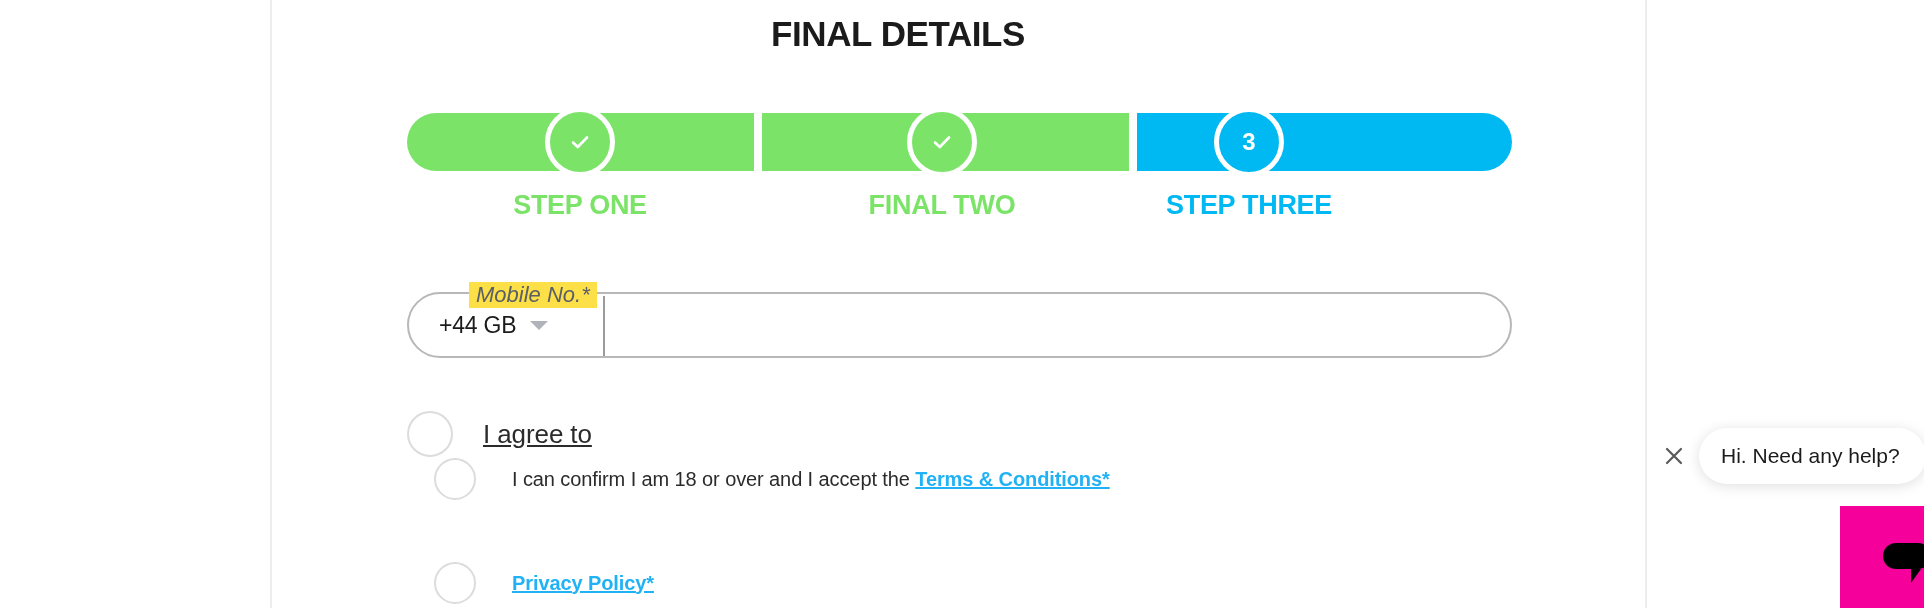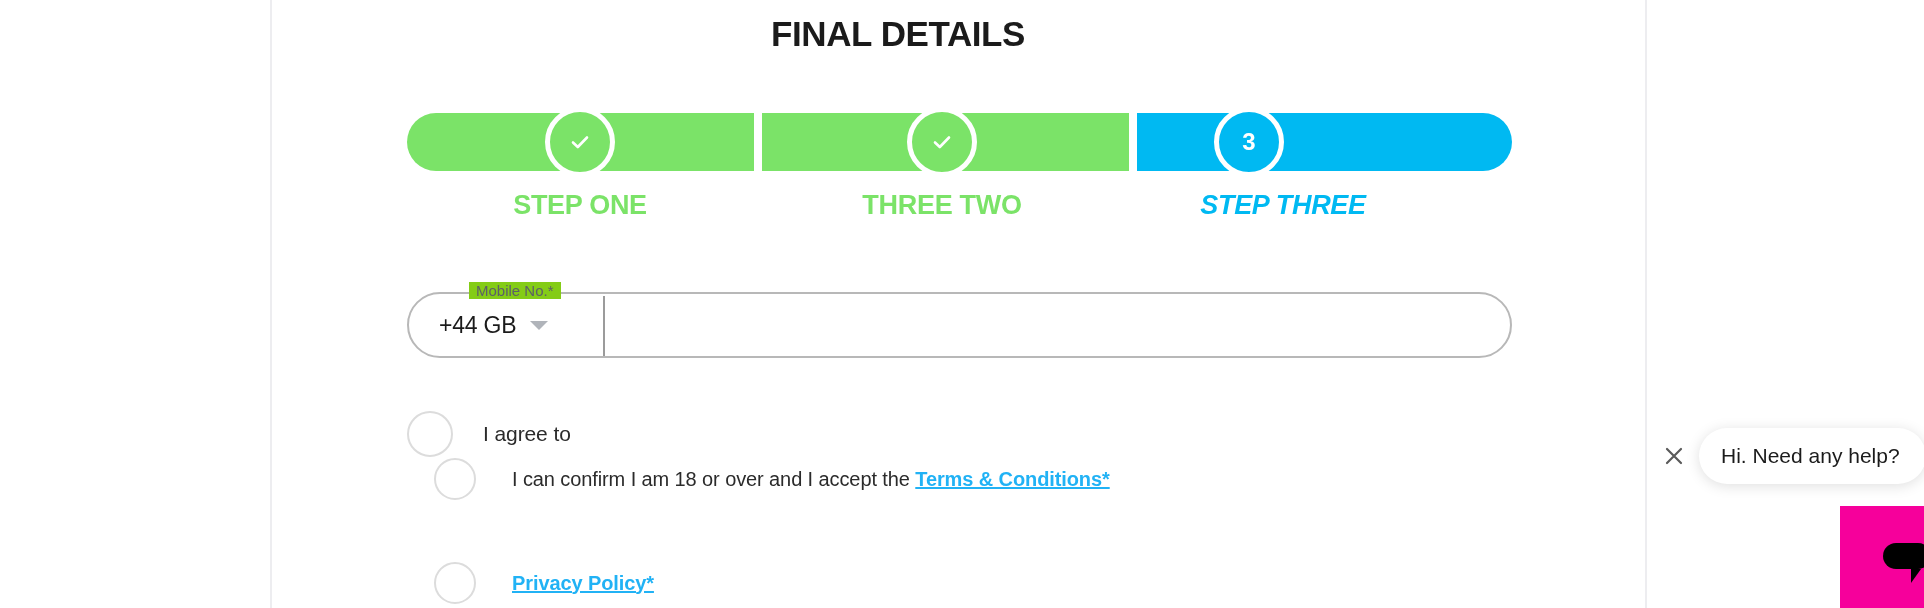--- a/index.html
+++ b/index.html
@@ -106,43 +106,44 @@
     position: absolute;
     top: 0;
     font-size: 27px;
     font-weight: 600;
     letter-spacing: -0.3px;
     white-space: nowrap;
     transform: translateX(-50%);
   }
   .step-label.l1 { left: 173px; }
   .step-label.l2 { left: 535px; }
-  .step-label.l3 { left: 876px; font-style: italic; }
+  .step-label.l3 { left: 842px; }
 
   
   #mobile-field {
     position: absolute;
     left: 407px;
     top: 292px;
     width: 1105px;
     height: 66px;
     border: 2px solid #b8b8b8;
     border-radius: 33px;
     box-sizing: border-box;
     background: #ffffff;
   }
   #mobile-legend {
     position: absolute;
     left: 60px;
     top: -12px;
     padding: 0 7px;
-    background: #84cc16;
-    font-size: 15px;
+    background: #fde047;
+    font-size: 22px;
     color: #5c6066;
     white-space: nowrap;
+    font-style: italic;
   }
   #country-select {
     position: absolute;
     left: 24px;
     top: 0;
     height: 62px;
     width: 168px;
     display: flex;
     align-items: center;
     gap: 10px;
@@ -207,21 +208,21 @@
   .consent-row.r1 .consent-box { width: 46px; height: 46px; }
   .consent-row.r2 .consent-box,
   .consent-row.r3 .consent-box { width: 42px; height: 42px; }
 
   .consent-text {
     font-size: 20px;
     color: #2b2b2b;
     letter-spacing: -0.1px;
     white-space: nowrap;
   }
-  .consent-row.r1 .consent-text { margin-left: 30px; font-size: 21px; }
+  .consent-row.r1 .consent-text { margin-left: 30px; font-size: 26px; text-decoration: underline; }
   .consent-row.r2 .consent-text,
   .consent-row.r3 .consent-text { margin-left: 36px; }
 
   .consent-link {
     color: #21b2f5;
     text-decoration: underline;
     font-weight: 600;
     cursor: pointer;
   }
 
@@ -309,21 +310,21 @@
       </span>
     </div>
 
     <div class="step-marker m3" style="background: rgb(0, 185, 242);">
       <span>3</span>
     </div>
   </div>
 
   <div class="step-labels">
     <div class="step-label l1" style="color: rgb(123, 227, 104);">STEP ONE</div>
-    <div class="step-label l2" style="color: rgb(123, 227, 104);">THREE TWO</div>
+    <div class="step-label l2" style="color: rgb(123, 227, 104);">FINAL TWO</div>
     <div class="step-label l3" style="color: rgb(0, 185, 242);">STEP THREE</div>
   </div>
 
   <div id="mobile-field">
     <div id="mobile-legend">Mobile No.*</div>
 
     <div id="country-select">
       <span id="country-code">+44 GB</span>
       <span class="caret"></span>
     </div>

